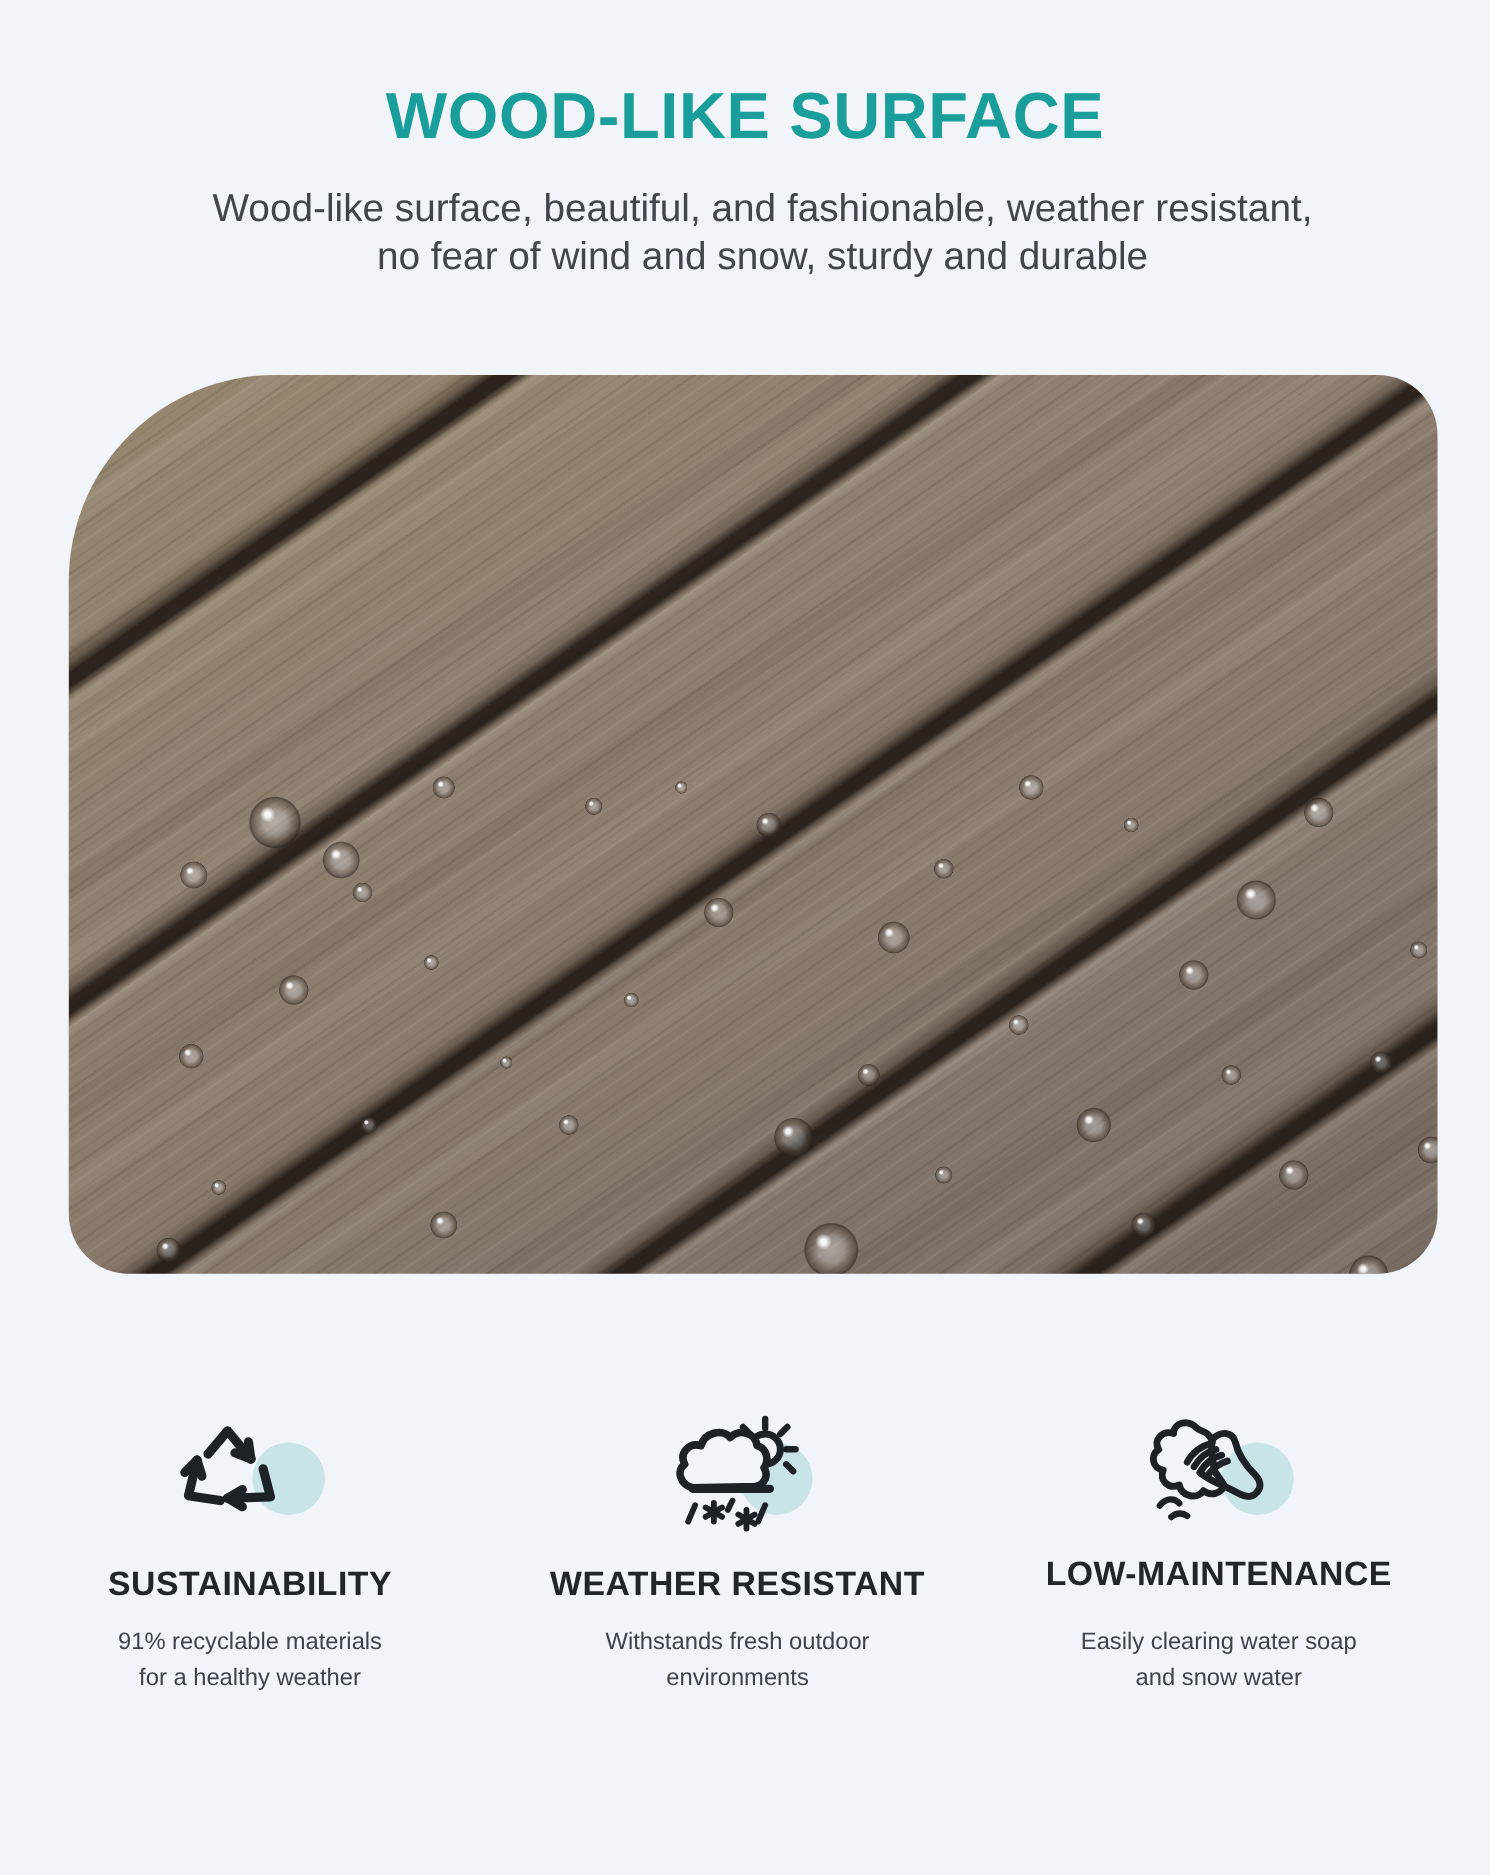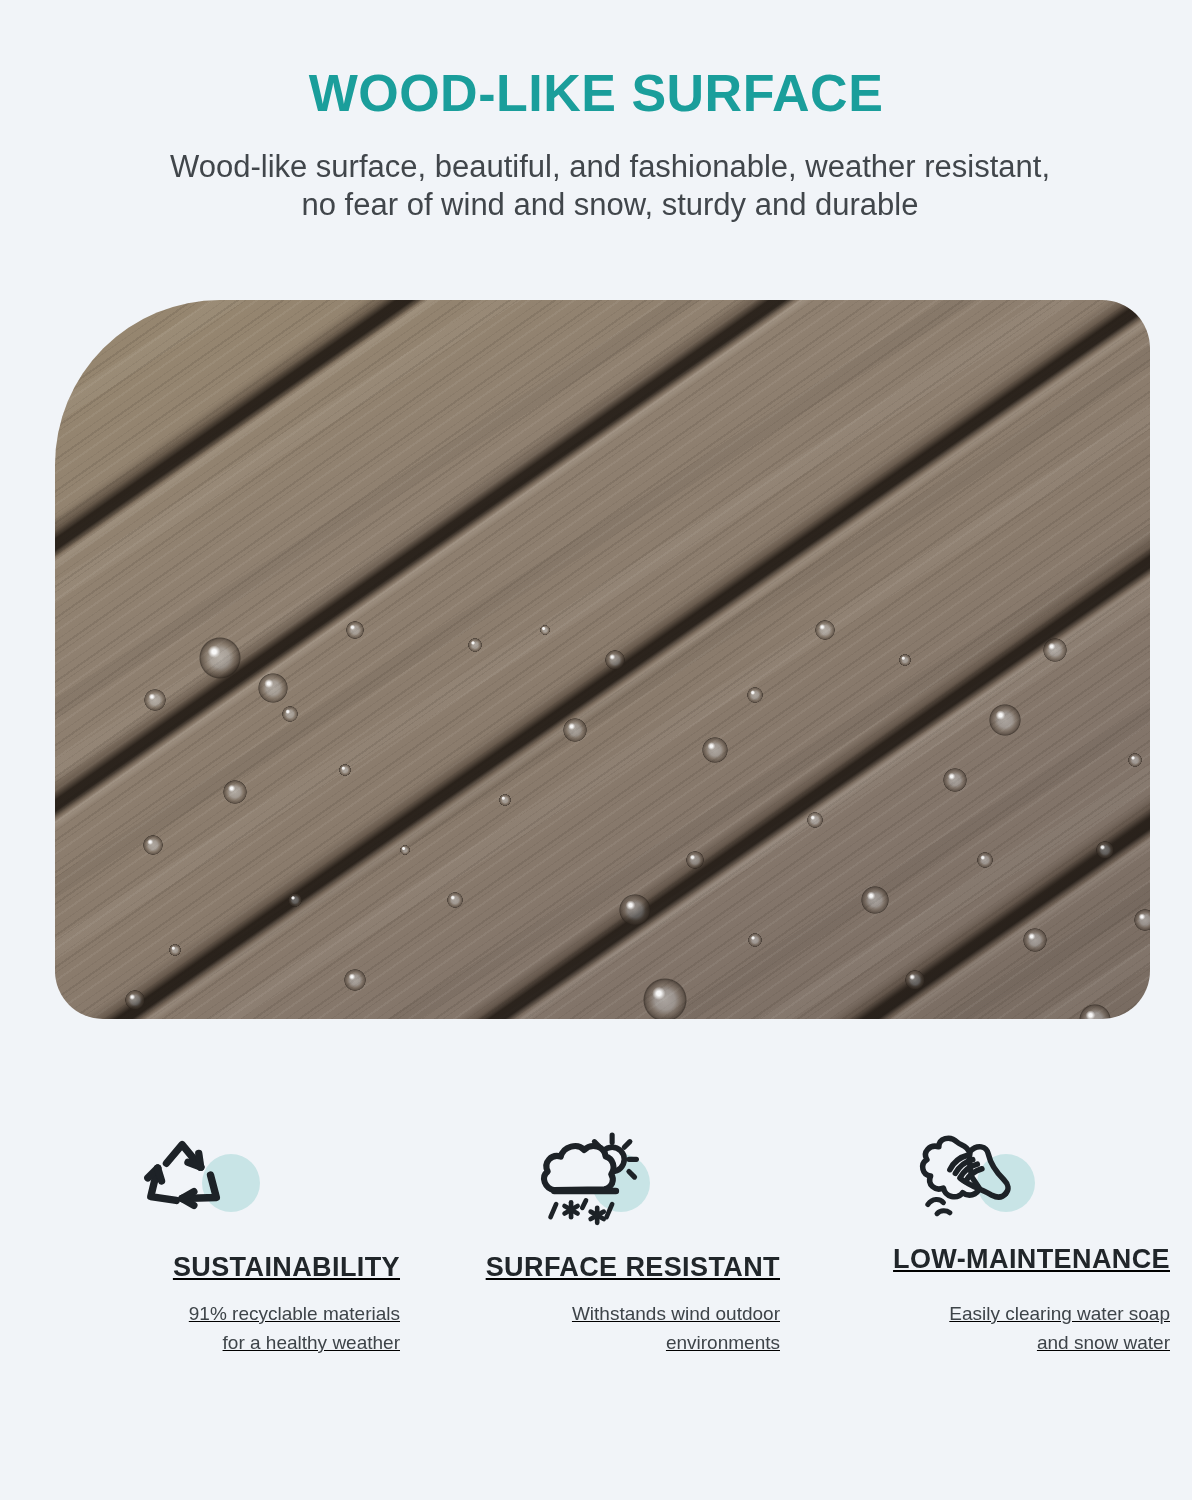--- a/index.html
+++ b/index.html
@@ -48,21 +48,21 @@
         rgba(30,23,17,.88) 196px,
         rgba(26,20,15,.85) 205px,
         rgba(96,79,64,.35) 211px,
         rgba(255,248,238,.10) 214px);
   }
   
   .features{
     position:absolute;left:0;top:1128px;width:1200px;
     display:flex;align-items:flex-start;
   }
-  .feature{text-align:right;text-decoration:underline;}
+  .feature{text-align:center;}
   .feature:nth-child(1){width:400px;}
   .feature:nth-child(2){width:380px;}
   .feature:nth-child(3){width:390px;}
   .icon-wrap{position:relative;width:120px;height:104px;margin:0 auto;}
   .icon-circle{
     position:absolute;right:0;top:26px;width:58px;height:58px;border-radius:50%;
     background:var(--circle,#c8e4e6);
   }
   .icon-wrap svg{position:absolute;left:0;top:2px;}
   .f-title{
@@ -142,23 +142,23 @@
               <path d="M37,80 L51,88"></path>
               <path d="M51,80 L37,88"></path>
             <path d="M60,74 L56,82"></path>
             <path d="M72,82 L72,98"></path>
               <path d="M65,86 L79,94"></path>
               <path d="M79,86 L65,94"></path>
             <path d="M88,78 L82,92"></path>
           </g>
         </svg>
       </div>
-      <h2 class="f-title">SURFACE RESISTANT</h2>
+      <h2 class="f-title">WEATHER RESISTANT</h2>
       <p class="f-body">
-        <span>Withstands wind outdoor</span>
+        <span>Withstands fresh outdoor</span>
         <span>environments</span>
       </p>
     </div>
 
     <div class="feature">
       <div class="icon-wrap">
         <span class="icon-circle"></span>
         <svg width="110" height="94" viewBox="0 0 120 100">
           <path class="ic ic-fill" stroke-width="6" d="M46,12 C38,4 26,8 26,17 C16,14 8,23 13,31 C5,36 8,48 17,49 C13,58 22,66 31,62 C33,72 46,75 52,67 C58,72 68,70 70,62 L62,50 C60,40 58,30 60,24 C56,14 50,16 46,12 Z"></path>
           <g class="ic" stroke-width="6">

